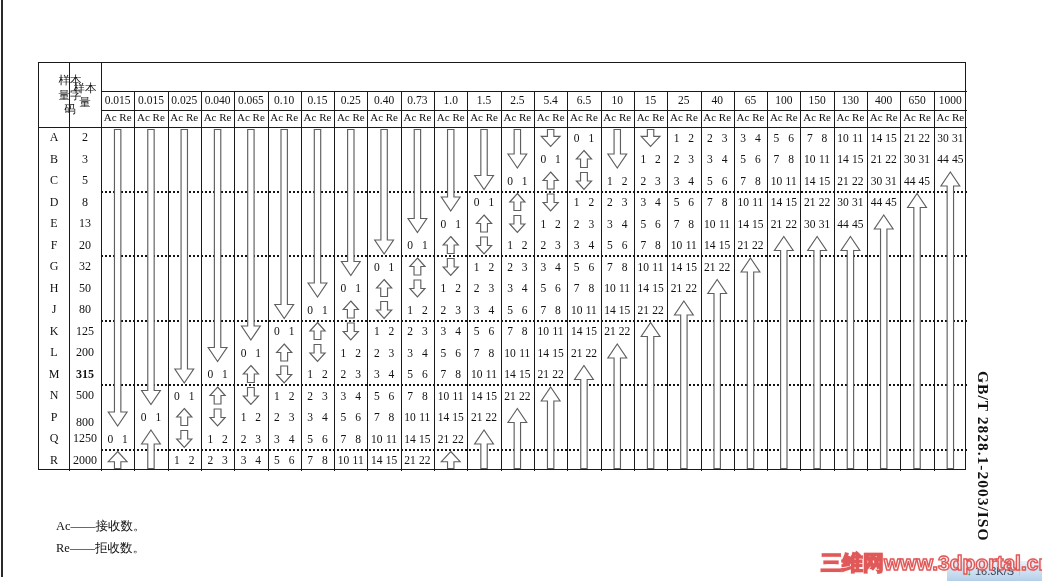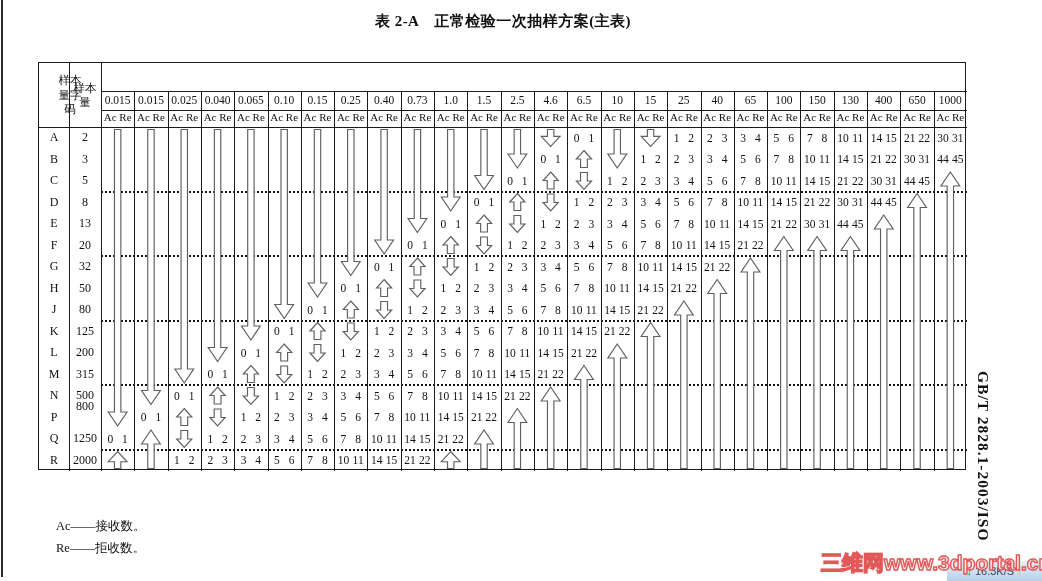--- a/index.html
+++ b/index.html
@@ -39,21 +39,20 @@
              display:flex;align-items:center;justify-content:center;gap:3px;
              font-family:"Liberation Sans",sans-serif;font-size:11px;color:#3a4354;}
   #status-chip .dn{color:#1f9e2c;font-weight:bold;}
   #status-chip .up{color:#f5a623;font-weight:bold;}
 </style>
 </head>
 <body>
 
 <div id="page">
   <div id="left-edge"></div>
-  <div id="title">表 2-A　正常检验一次抽样方案(主表)</div>
 
   <div id="table-area">
       <div class="vline" style="left:30px;top:0;height:408px;"></div>
       <div class="vline" style="left:62px;top:0;height:408px;"></div>
       <div class="vline" style="left:95.3076923076923px;top:28px;height:380px;"></div>
       <div class="vline" style="left:128.6153846153846px;top:28px;height:380px;"></div>
       <div class="vline" style="left:161.9230769230769px;top:28px;height:380px;"></div>
       <div class="vline" style="left:195.23076923076923px;top:28px;height:380px;"></div>
       <div class="vline" style="left:228.53846153846155px;top:28px;height:380px;"></div>
       <div class="vline" style="left:261.8461538461538px;top:28px;height:380px;"></div>
@@ -105,21 +104,21 @@
       <div class="hcell aqlnum" style="left:328.46153846153845px;top:28px;width:33.30769230769231px;height:18.5px;">0.40</div>
       <div class="hcell acre" style="left:328.46153846153845px;top:46.5px;width:33.30769230769231px;height:17.5px;">Ac Re</div>
       <div class="hcell aqlnum" style="left:361.7692307692308px;top:28px;width:33.30769230769231px;height:18.5px;">0.73</div>
       <div class="hcell acre" style="left:361.7692307692308px;top:46.5px;width:33.30769230769231px;height:17.5px;">Ac Re</div>
       <div class="hcell aqlnum" style="left:395.0769230769231px;top:28px;width:33.30769230769231px;height:18.5px;">1.0</div>
       <div class="hcell acre" style="left:395.0769230769231px;top:46.5px;width:33.30769230769231px;height:17.5px;">Ac Re</div>
       <div class="hcell aqlnum" style="left:428.38461538461536px;top:28px;width:33.30769230769231px;height:18.5px;">1.5</div>
       <div class="hcell acre" style="left:428.38461538461536px;top:46.5px;width:33.30769230769231px;height:17.5px;">Ac Re</div>
       <div class="hcell aqlnum" style="left:461.6923076923077px;top:28px;width:33.30769230769231px;height:18.5px;">2.5</div>
       <div class="hcell acre" style="left:461.6923076923077px;top:46.5px;width:33.30769230769231px;height:17.5px;">Ac Re</div>
-      <div class="hcell aqlnum" style="left:495px;top:28px;width:33.30769230769231px;height:18.5px;">4.6</div>
+      <div class="hcell aqlnum" style="left:495px;top:28px;width:33.30769230769231px;height:18.5px;">5.4</div>
       <div class="hcell acre" style="left:495px;top:46.5px;width:33.30769230769231px;height:17.5px;">Ac Re</div>
       <div class="hcell aqlnum" style="left:528.3076923076923px;top:28px;width:33.30769230769231px;height:18.5px;">6.5</div>
       <div class="hcell acre" style="left:528.3076923076923px;top:46.5px;width:33.30769230769231px;height:17.5px;">Ac Re</div>
       <div class="hcell aqlnum" style="left:561.6153846153845px;top:28px;width:33.30769230769231px;height:18.5px;">10</div>
       <div class="hcell acre" style="left:561.6153846153845px;top:46.5px;width:33.30769230769231px;height:17.5px;">Ac Re</div>
       <div class="hcell aqlnum" style="left:594.9230769230769px;top:28px;width:33.30769230769231px;height:18.5px;">15</div>
       <div class="hcell acre" style="left:594.9230769230769px;top:46.5px;width:33.30769230769231px;height:17.5px;">Ac Re</div>
       <div class="hcell aqlnum" style="left:628.2307692307692px;top:28px;width:33.30769230769231px;height:18.5px;">25</div>
       <div class="hcell acre" style="left:628.2307692307692px;top:46.5px;width:33.30769230769231px;height:17.5px;">Ac Re</div>
       <div class="hcell aqlnum" style="left:661.5384615384615px;top:28px;width:33.30769230769231px;height:18.5px;">40</div>
@@ -586,21 +585,21 @@
       </div>
       <div class="plan" style="left:495px;top:279px;width:33.30769230769231px;height:21.5px;">
         <span>14</span>
         <span>15</span>
       </div>
       <div class="plan" style="left:528.3076923076923px;top:279px;width:33.30769230769231px;height:21.5px;">
         <span>21</span>
         <span>22</span>
       </div>
       <div class="rowlab" style="left:0;top:300.5px;width:30px;height:21.5px;">M</div>
-      <div class="rowsize" style="left:30px;top:300.5px;width:32px;height:21.5px;">315</div>
+      <div class="rowsize" style="left:30px;top:300.5px;width:32px;height:21.5px;font-weight:bold;">315</div>
       <div class="plan" style="left:161.9230769230769px;top:300.5px;width:33.30769230769231px;height:21.5px;">
         <span>0</span>
         <span>1</span>
       </div>
       <div class="plan" style="left:261.8461538461538px;top:300.5px;width:33.30769230769231px;height:21.5px;">
         <span>1</span>
         <span>2</span>
       </div>
       <div class="plan" style="left:295.15384615384613px;top:300.5px;width:33.30769230769231px;height:21.5px;">
         <span>2</span>
@@ -662,21 +661,21 @@
       </div>
       <div class="plan" style="left:428.38461538461536px;top:322px;width:33.30769230769231px;height:21.5px;">
         <span>14</span>
         <span>15</span>
       </div>
       <div class="plan" style="left:461.6923076923077px;top:322px;width:33.30769230769231px;height:21.5px;">
         <span>21</span>
         <span>22</span>
       </div>
       <div class="rowlab" style="left:0;top:343.5px;width:30px;height:21.5px;">P</div>
-      <div class="rowsize" style="left:30px;top:333px;width:32px;height:21.5px;">800</div>
+      <div class="rowsize" style="left:30px;top:349px;width:32px;height:21.5px;">800</div>
       <div class="plan" style="left:95.3076923076923px;top:343.5px;width:33.30769230769231px;height:21.5px;">
         <span>0</span>
         <span>1</span>
       </div>
       <div class="plan" style="left:195.23076923076923px;top:343.5px;width:33.30769230769231px;height:21.5px;">
         <span>1</span>
         <span>2</span>
       </div>
       <div class="plan" style="left:228.53846153846155px;top:343.5px;width:33.30769230769231px;height:21.5px;">
         <span>2</span>

